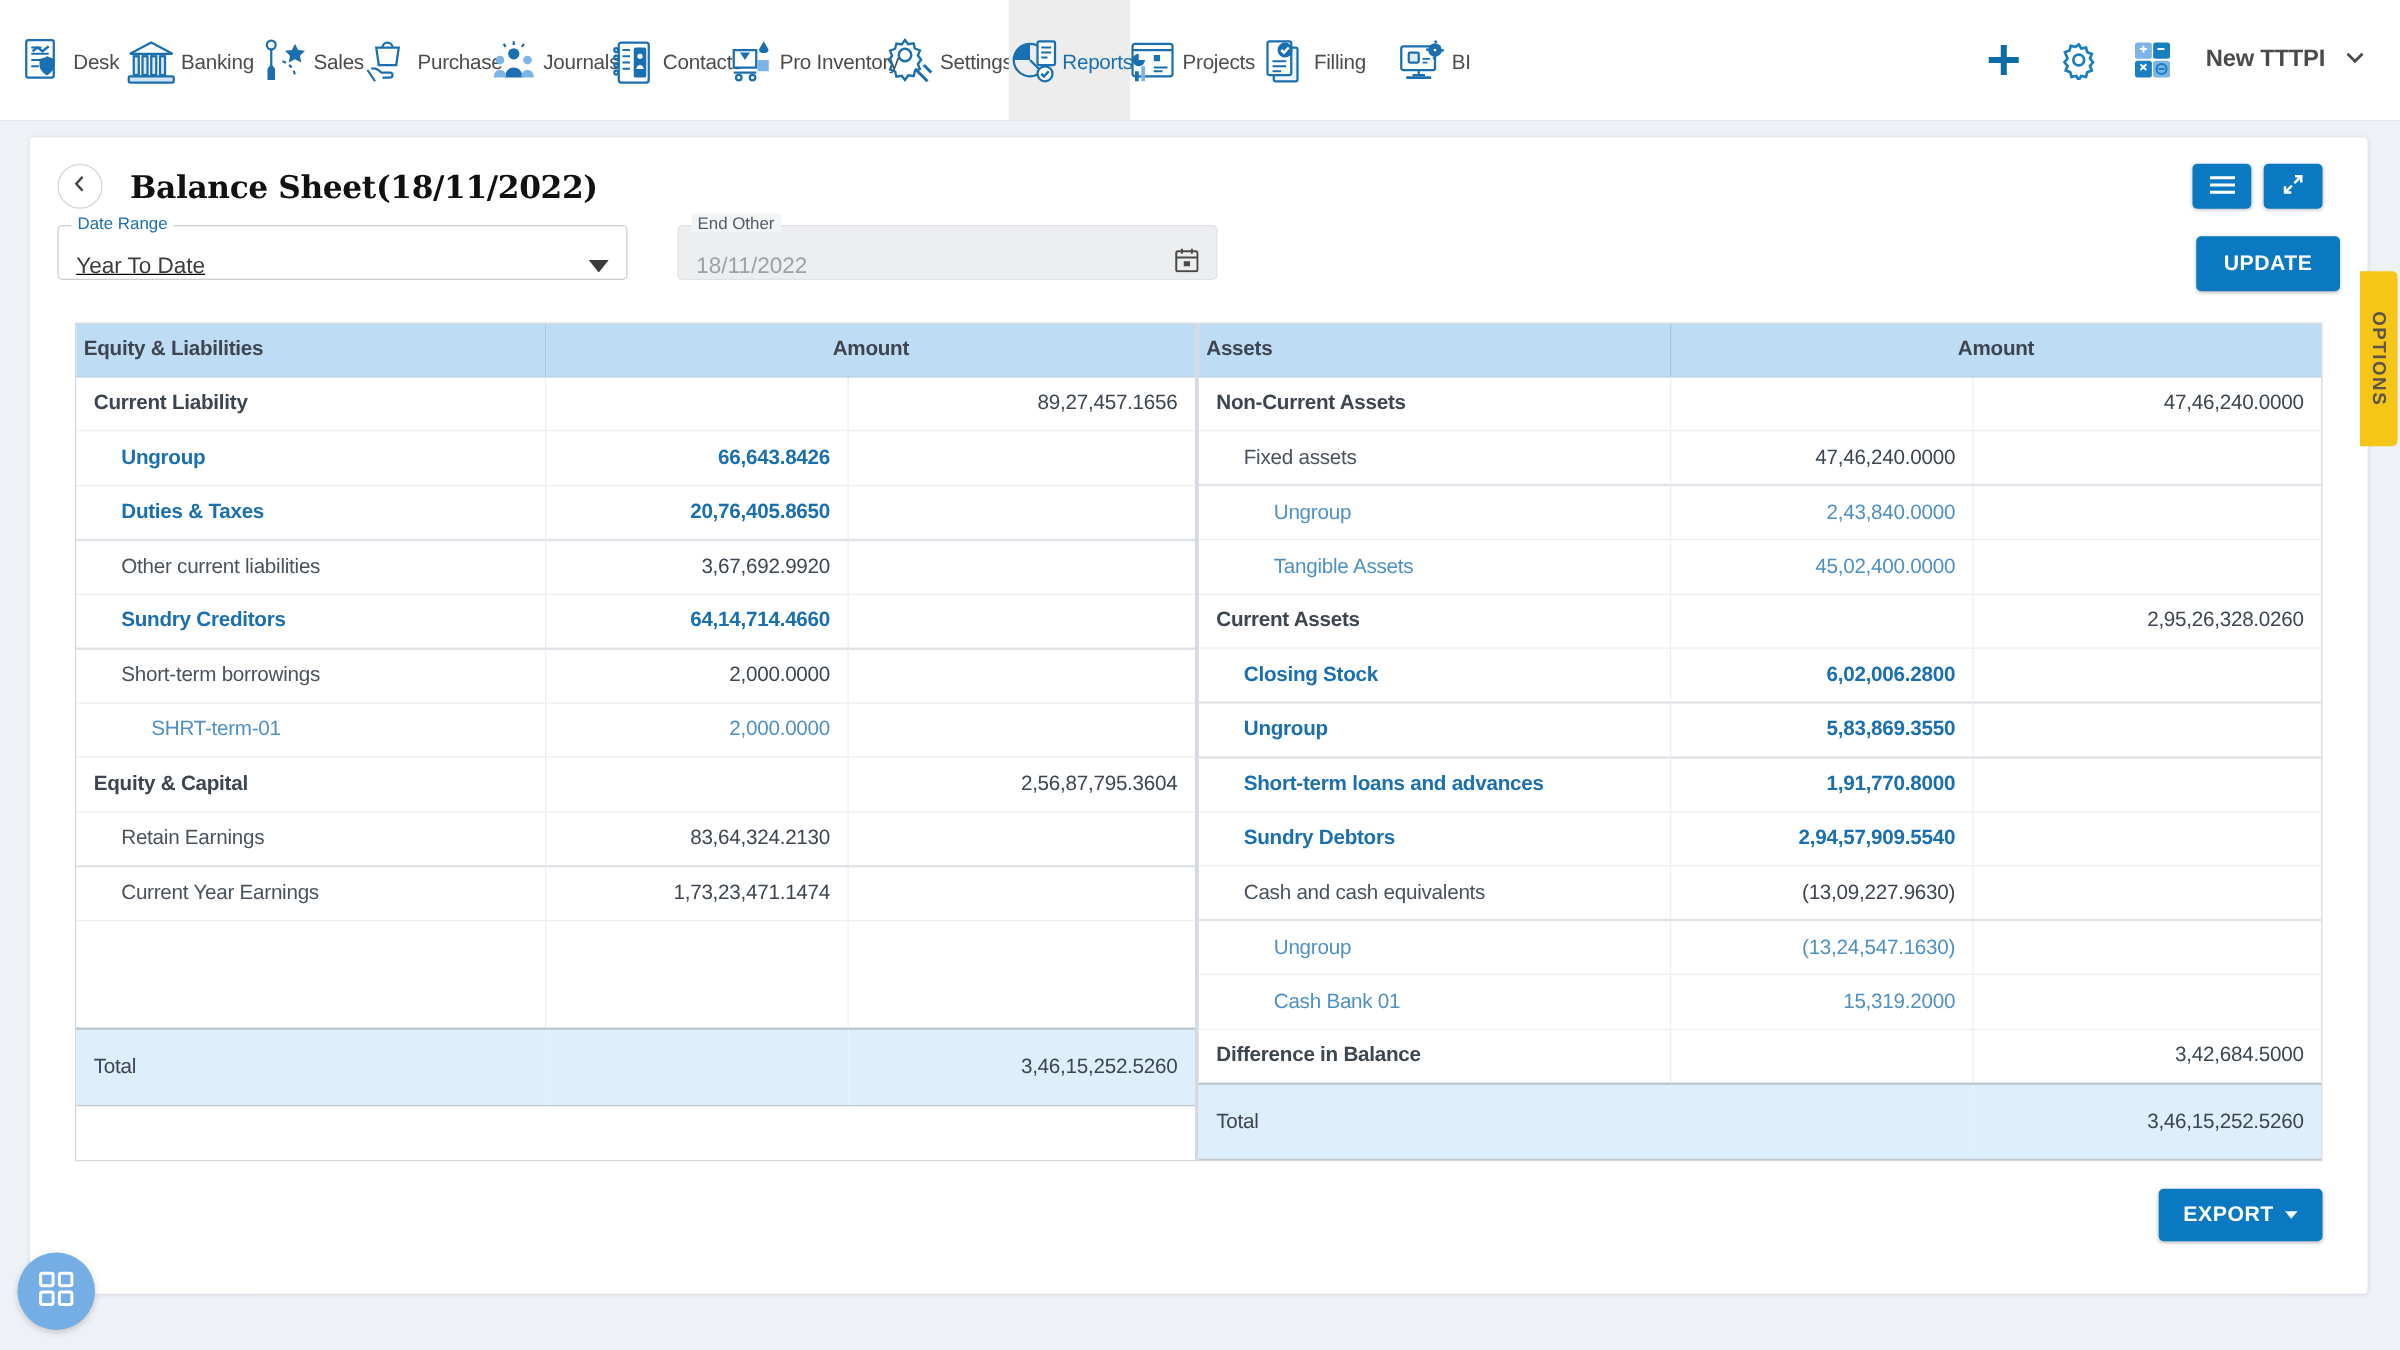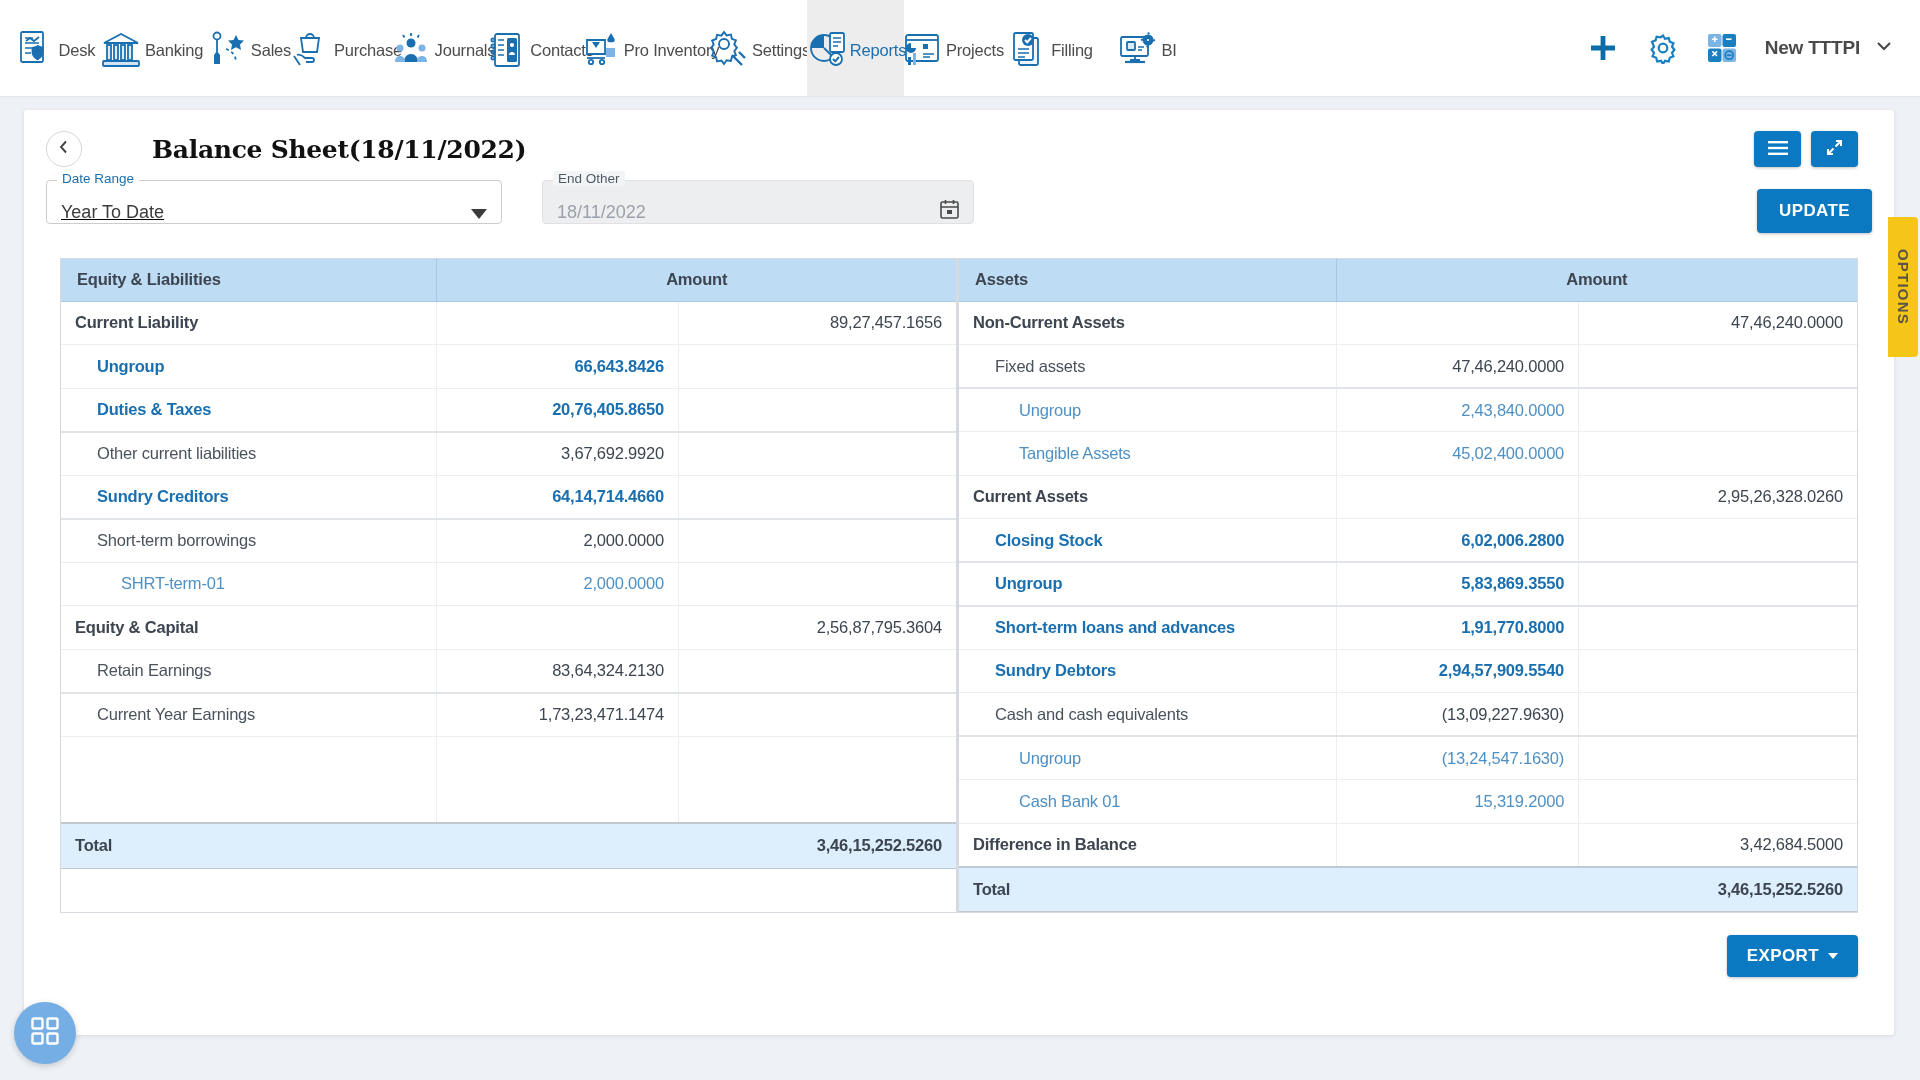--- a/index.html
+++ b/index.html
@@ -61,21 +61,20 @@
     width: 1870px; height: 925px;
     background: #ffffff;
     border-radius: 3px;
     box-shadow: 0 1px 4px rgba(0,0,0,.10);
   }
 
   .page-head {
     display: flex; align-items: center;
     padding: 18px 22px 0 22px;
     height: 60px;
-    gap: 48px;
   }
   .back-btn {
     width: 36px; height: 36px; border-radius: 50%;
     border: 1px solid #d3d6db; background: #fff;
     display: flex; align-items: center; justify-content: center;
     cursor: pointer; flex: 0 0 auto;
   }
   .page-title {
     font-family: "DejaVu Serif", serif;
     font-size: 25px; font-weight: bold; color: #111;
@@ -145,21 +144,21 @@
     border: 1px solid #d6dae0;
     display: flex;
     background: #fff;
   }
   .half { width: 50%; }
   .half.left { border-right: 3px solid #d6dae0; }
   table { width: 100%; border-collapse: collapse; table-layout: fixed; }
   thead th {
     background: #bfdcf5; color: #3d4550;
     font-size: 16.5px; font-weight: bold;
-    height: 42px; padding: 0 16px;
+    height: 42px; padding: 0 6px;
     border-bottom: 1px solid #a9c7e0;
     text-align: left; letter-spacing: -0.2px;
   }
   thead th.amount { text-align: center; border-left: 1px solid #a9c7e0; }
   col.c-name { width: 42%; }
   col.c-a1   { width: 27%; }
   col.c-a2   { width: 31%; }
 
   tbody td {
     height: 43.5px; padding: 0 14px;
@@ -179,23 +178,23 @@
   .lnk-l { color: #4f90c4; cursor: pointer; }
   .num-b  { font-weight: normal; color: #3d4550; }
   .num-lnkb { color: #1a6fb0; font-weight: bold; }
   .num-lnkl { color: #4f90c4; }
 
   tr.thick td { border-bottom: 2px solid #e0e4e8; }
   tr.blank td { height: 43.5px; border-bottom: none; border-left: none; }
   tr.blank td.brd { border-left: 1px solid #eceff2; }
 
   tr.total td {
-    background: #ddeefc; font-weight: bold; color: #3d4550;
+    background: #ddeefc; font-weight: normal; color: #3d4550;
     border-top: 2px solid #c0c8d0; border-bottom: 1px solid #c0c8d0;
-    border-left: none; height: 45px;
+    border-left: none; height: 61px;
   }
 
   
   .export-row {
     display: flex; justify-content: flex-end;
     padding: 22px 36px 0 36px;
   }
   .export-btn {
     background: #0b79c1; color: #fff; border: none;
     font-size: 17px; font-weight: bold; letter-spacing: .4px;

